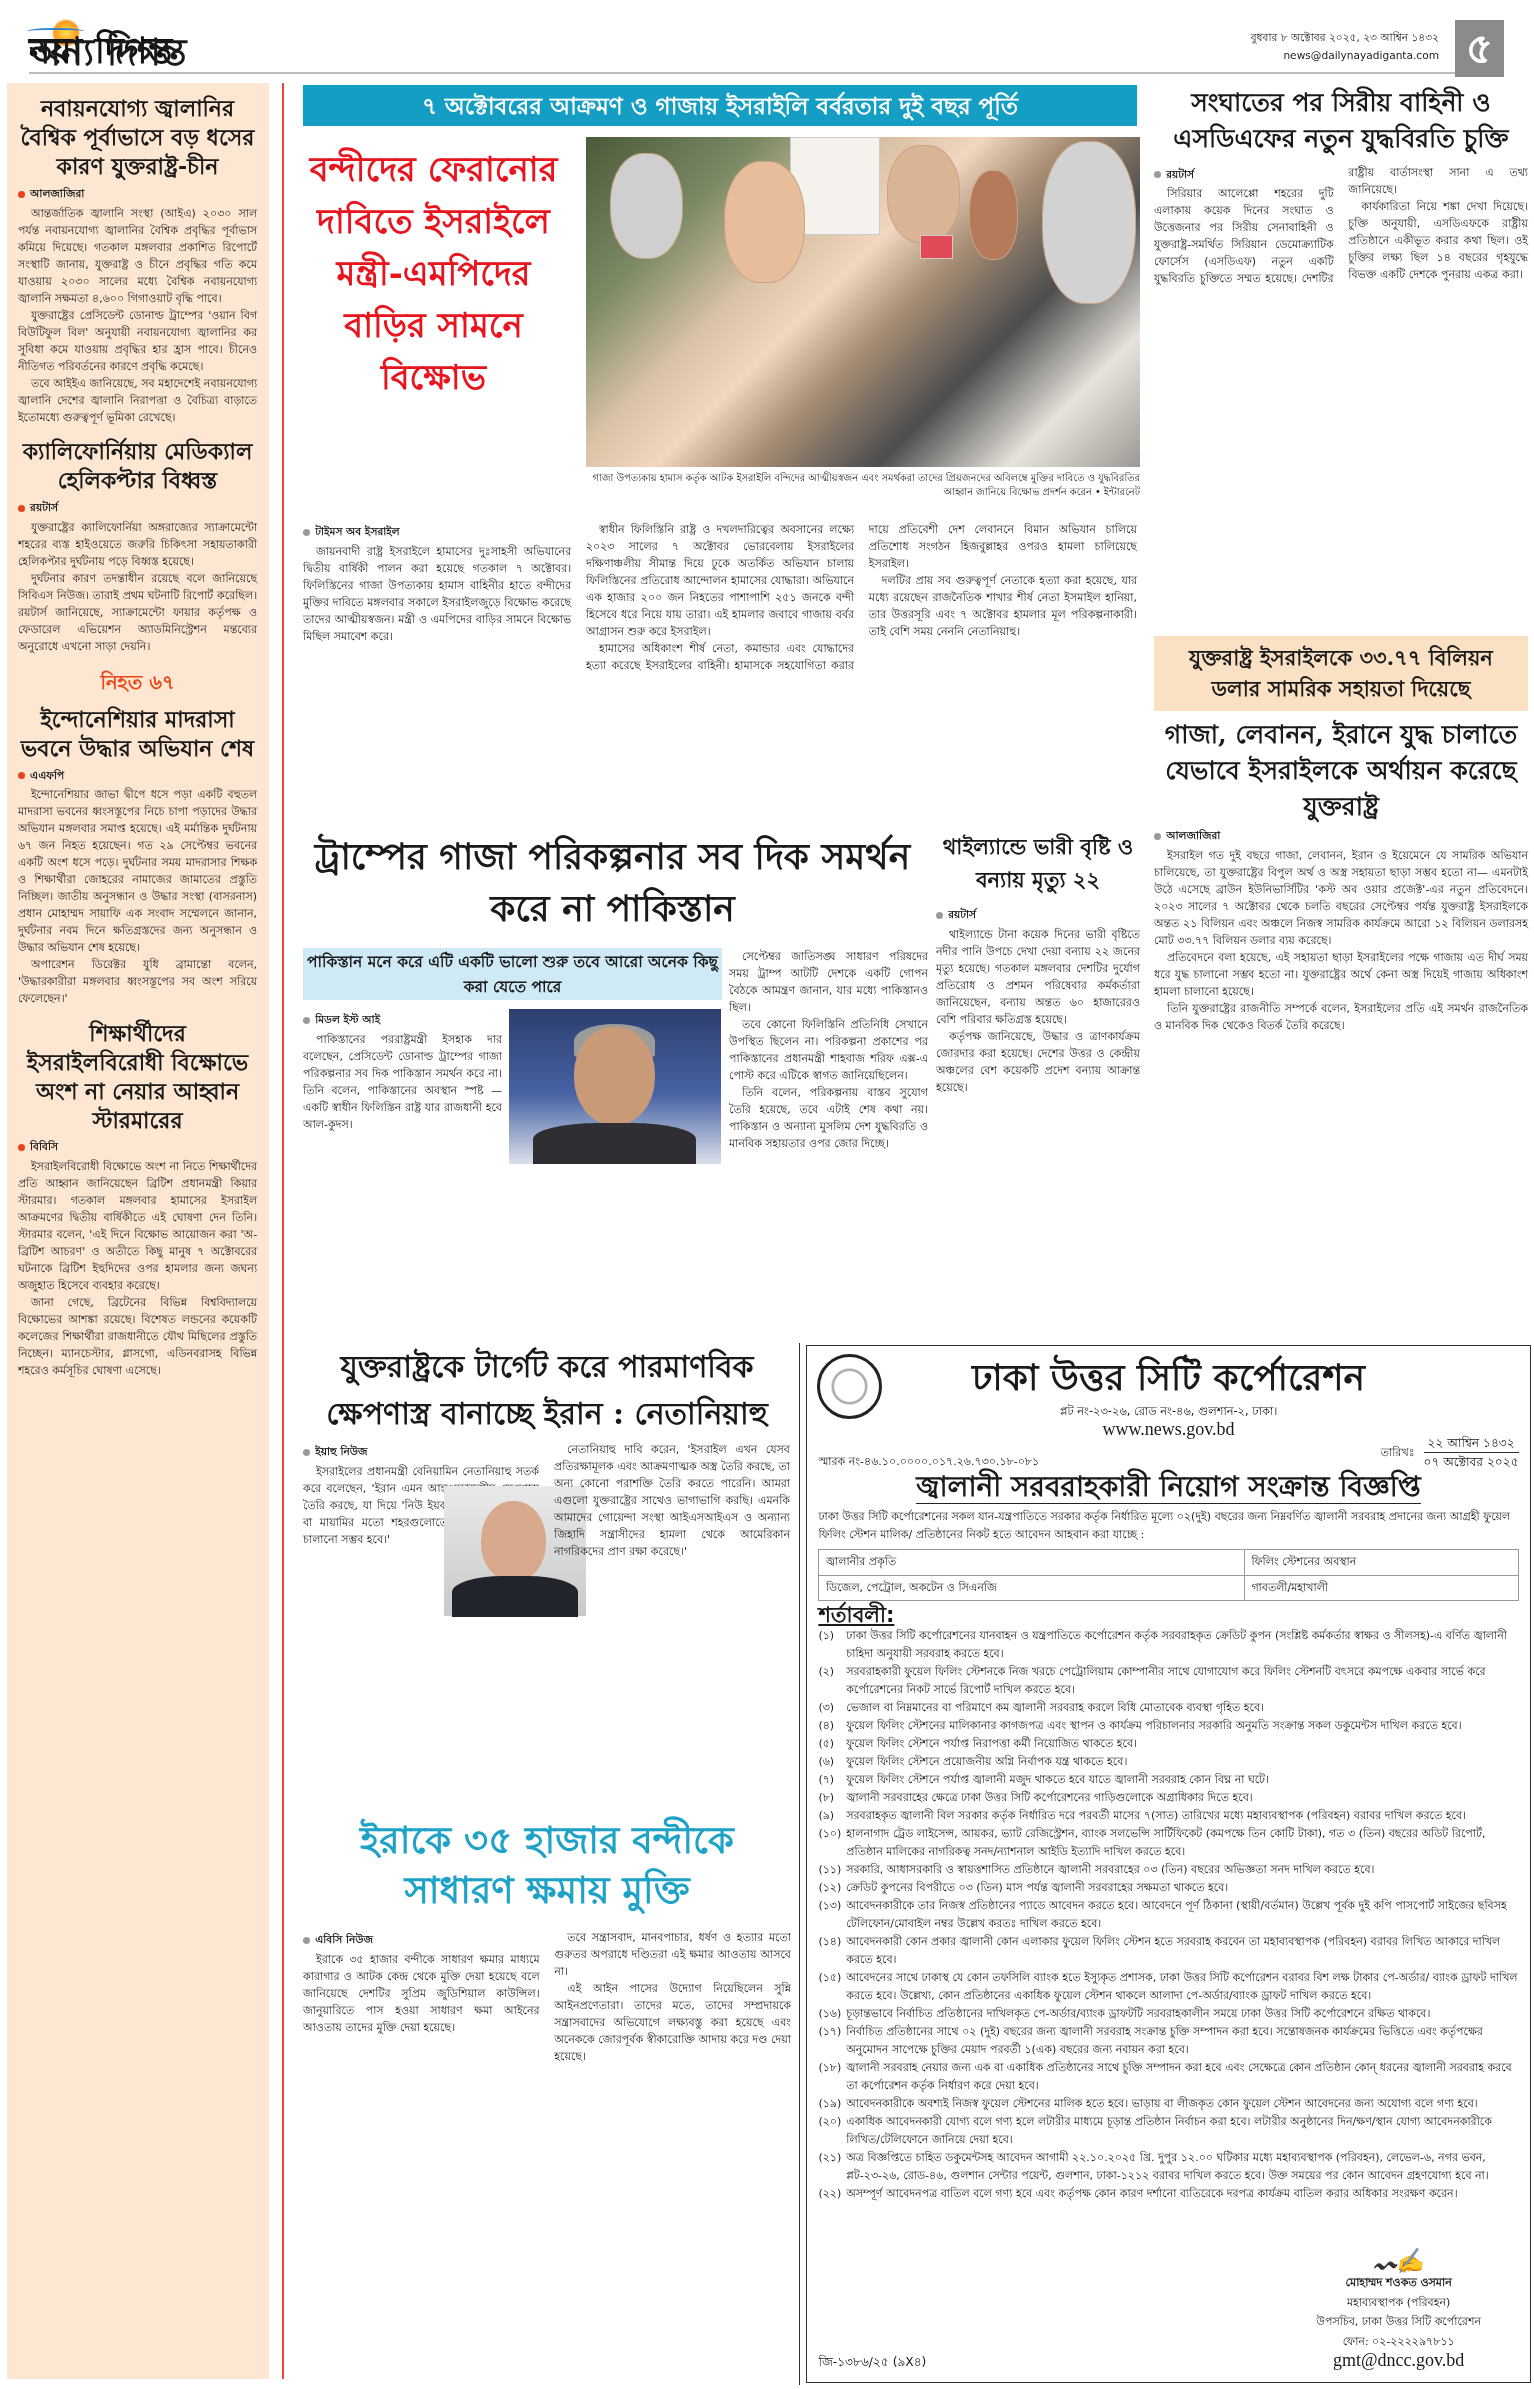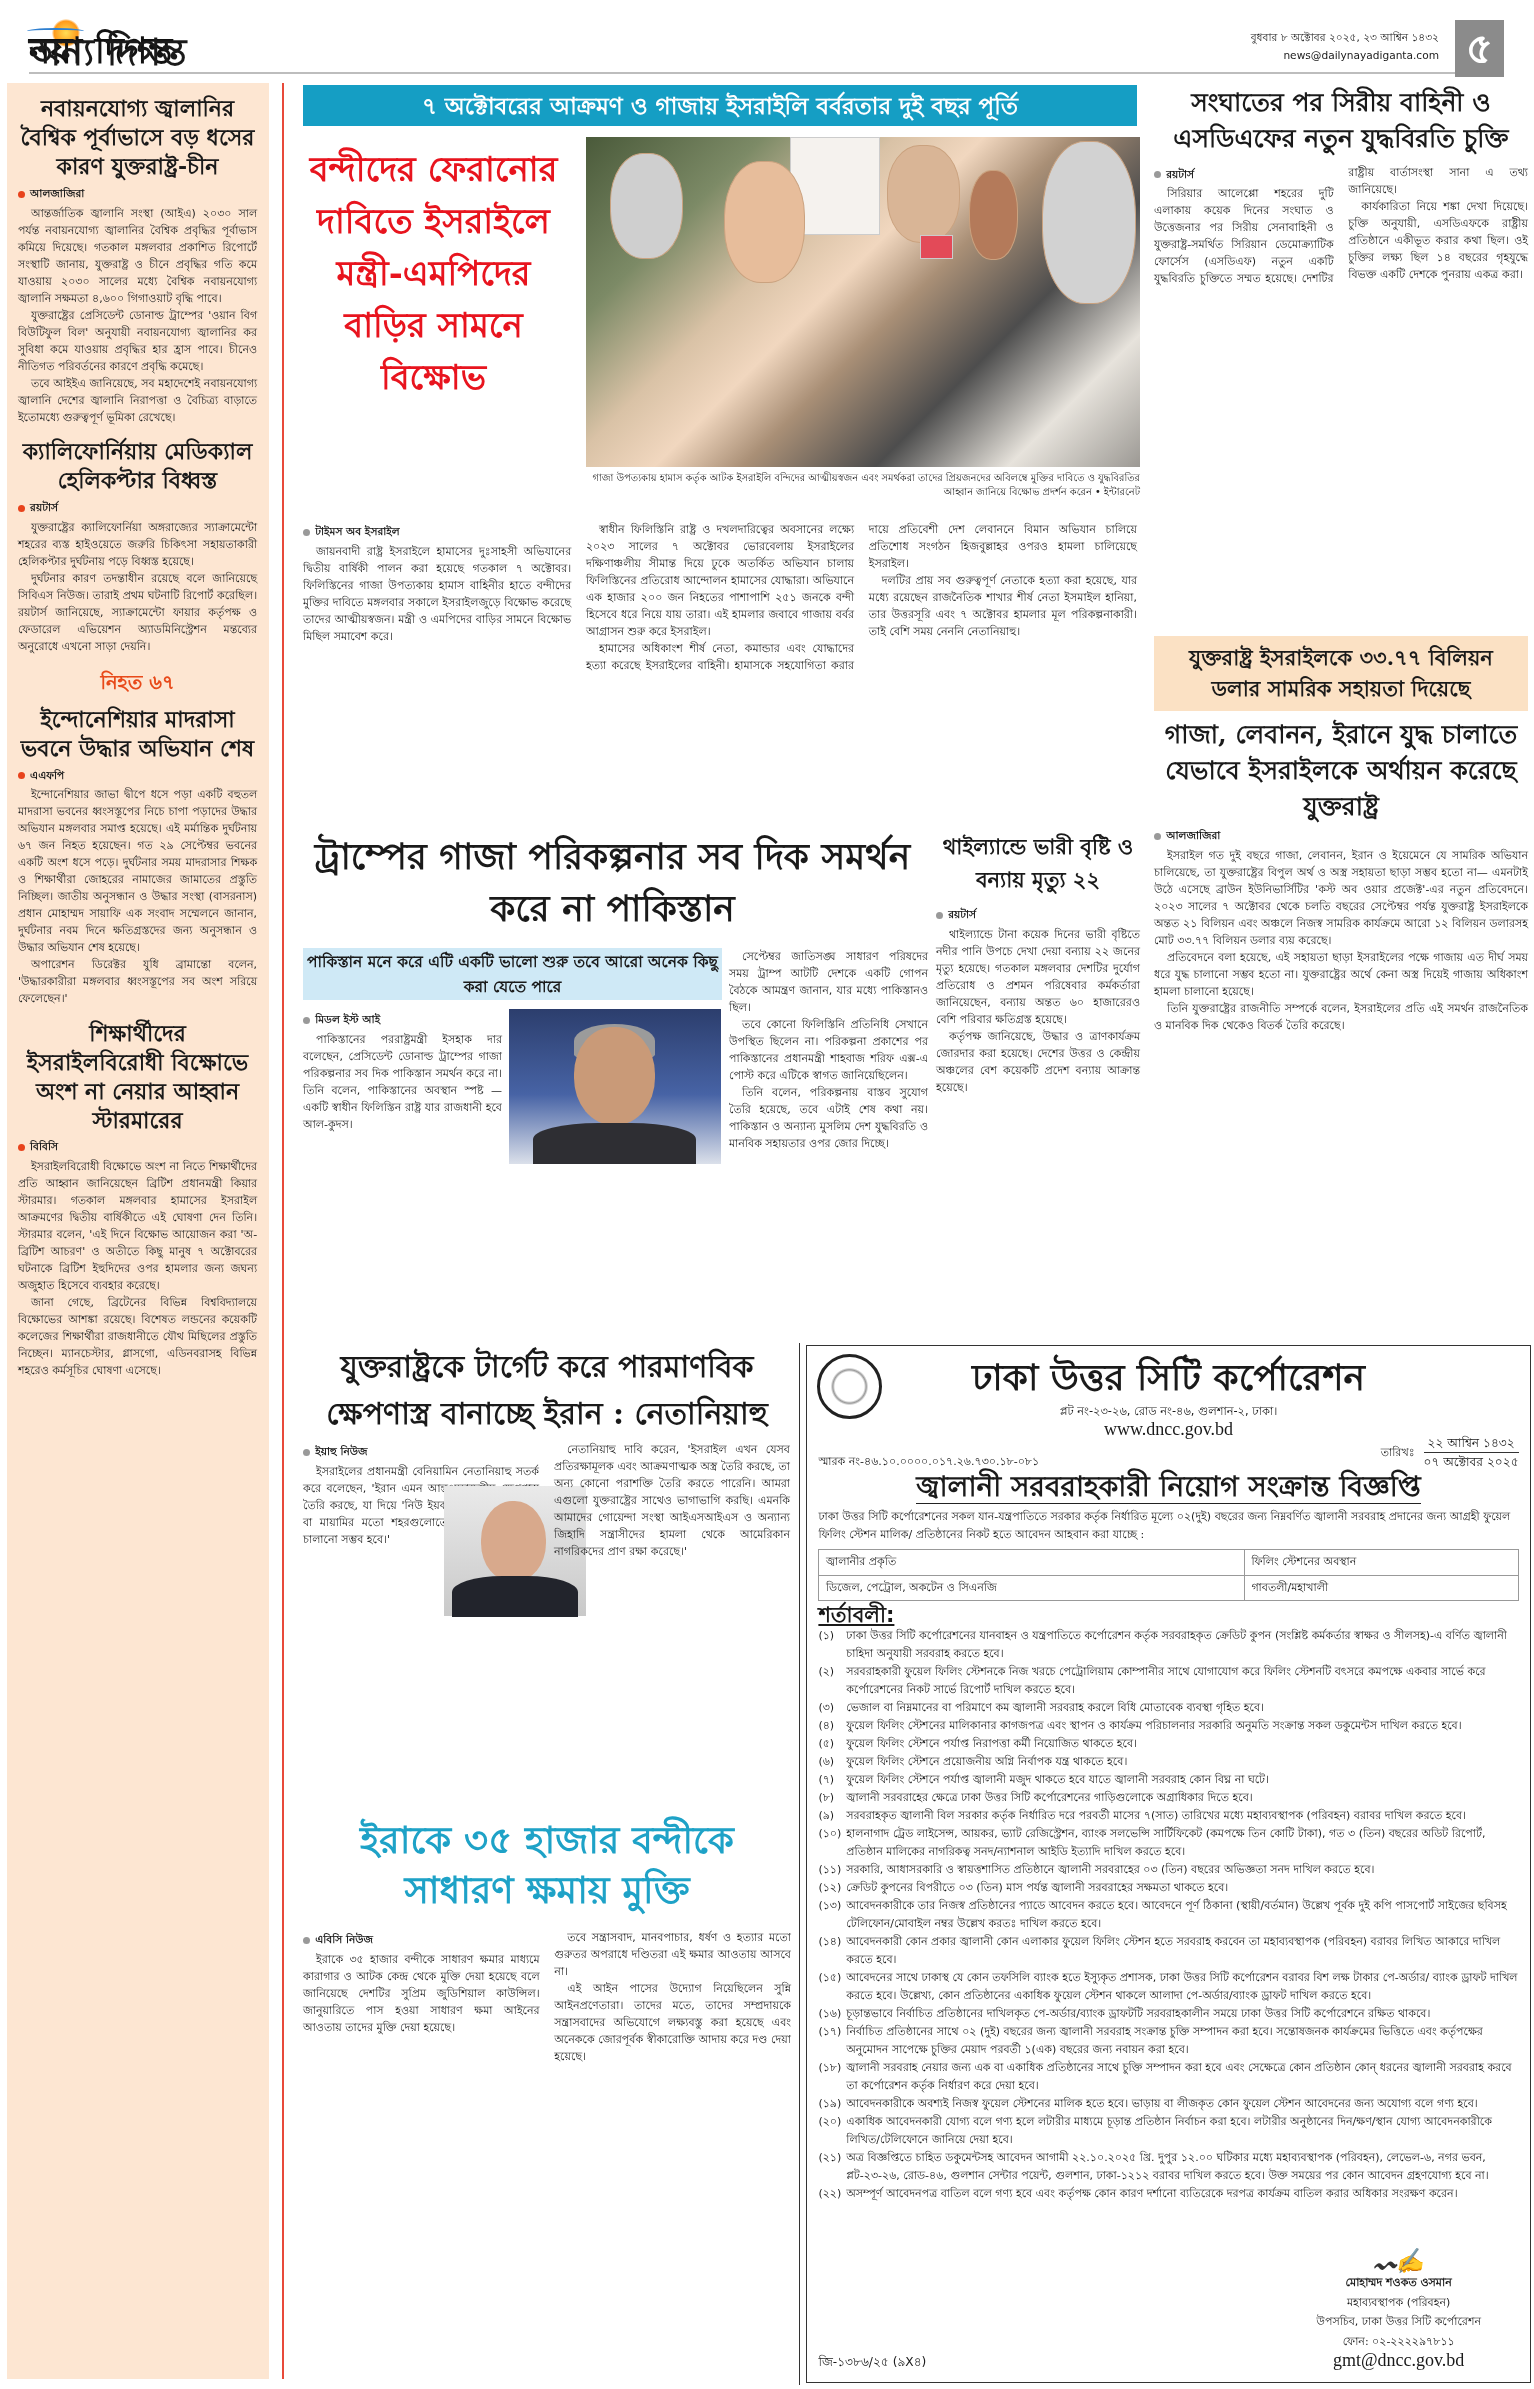--- a/index.html
+++ b/index.html
@@ -192,21 +192,21 @@
   <p>তবে সন্ত্রাসবাদ, মানবপাচার, ধর্ষণ ও হত্যার মতো গুরুতর অপরাধে দণ্ডিতরা এই ক্ষমার আওতায় আসবে না।</p>
   <p>এই আইন পাসের উদ্যোগ নিয়েছিলেন সুন্নি আইনপ্রণেতারা। তাদের মতে, তাদের সম্প্রদায়কে সন্ত্রাসবাদের অভিযোগে লক্ষ্যবস্তু করা হয়েছে এবং অনেককে জোরপূর্বক স্বীকারোক্তি আদায় করে দণ্ড দেয়া হয়েছে।</p>
 </div>
 
 <div id="vrule" class="abs"></div>
 
 <div id="ad" class="abs">
   <div id="seal"></div>
   <div class="org">ঢাকা উত্তর সিটি কর্পোরেশন</div>
   <div style="text-align:center;font-size:11.4px">প্লট নং-২৩-২৬, রোড নং-৪৬, গুলশান-২, ঢাকা।</div>
-  <div style="text-align:center;font-size:18px;font-family:'Liberation Serif',serif">www.dncc.gov.bd</div>
+  <div style="text-align:center;font-size:18px;font-family:'Liberation Serif',serif">www.news.gov.bd</div>
   <div style="display:flex;justify-content:space-between;align-items:flex-end;margin-top:-3.3px">
     <span>স্মারক নং-৪৬.১০.০০০০.০১৭.২৬.৭৩০.১৮-০৮১</span>
     <div style="display:flex;align-items:center;gap:9px">
       <span>তারিখঃ</span>
       <div style="text-align:center">
         <div style="border-bottom:0.8px solid #333;font-size:12.2px">২২ আশ্বিন ১৪৩২</div>
         <div style="font-size:12.2px">০৭ অক্টোবর ২০২৫</div>
       </div>
     </div>
   </div>

